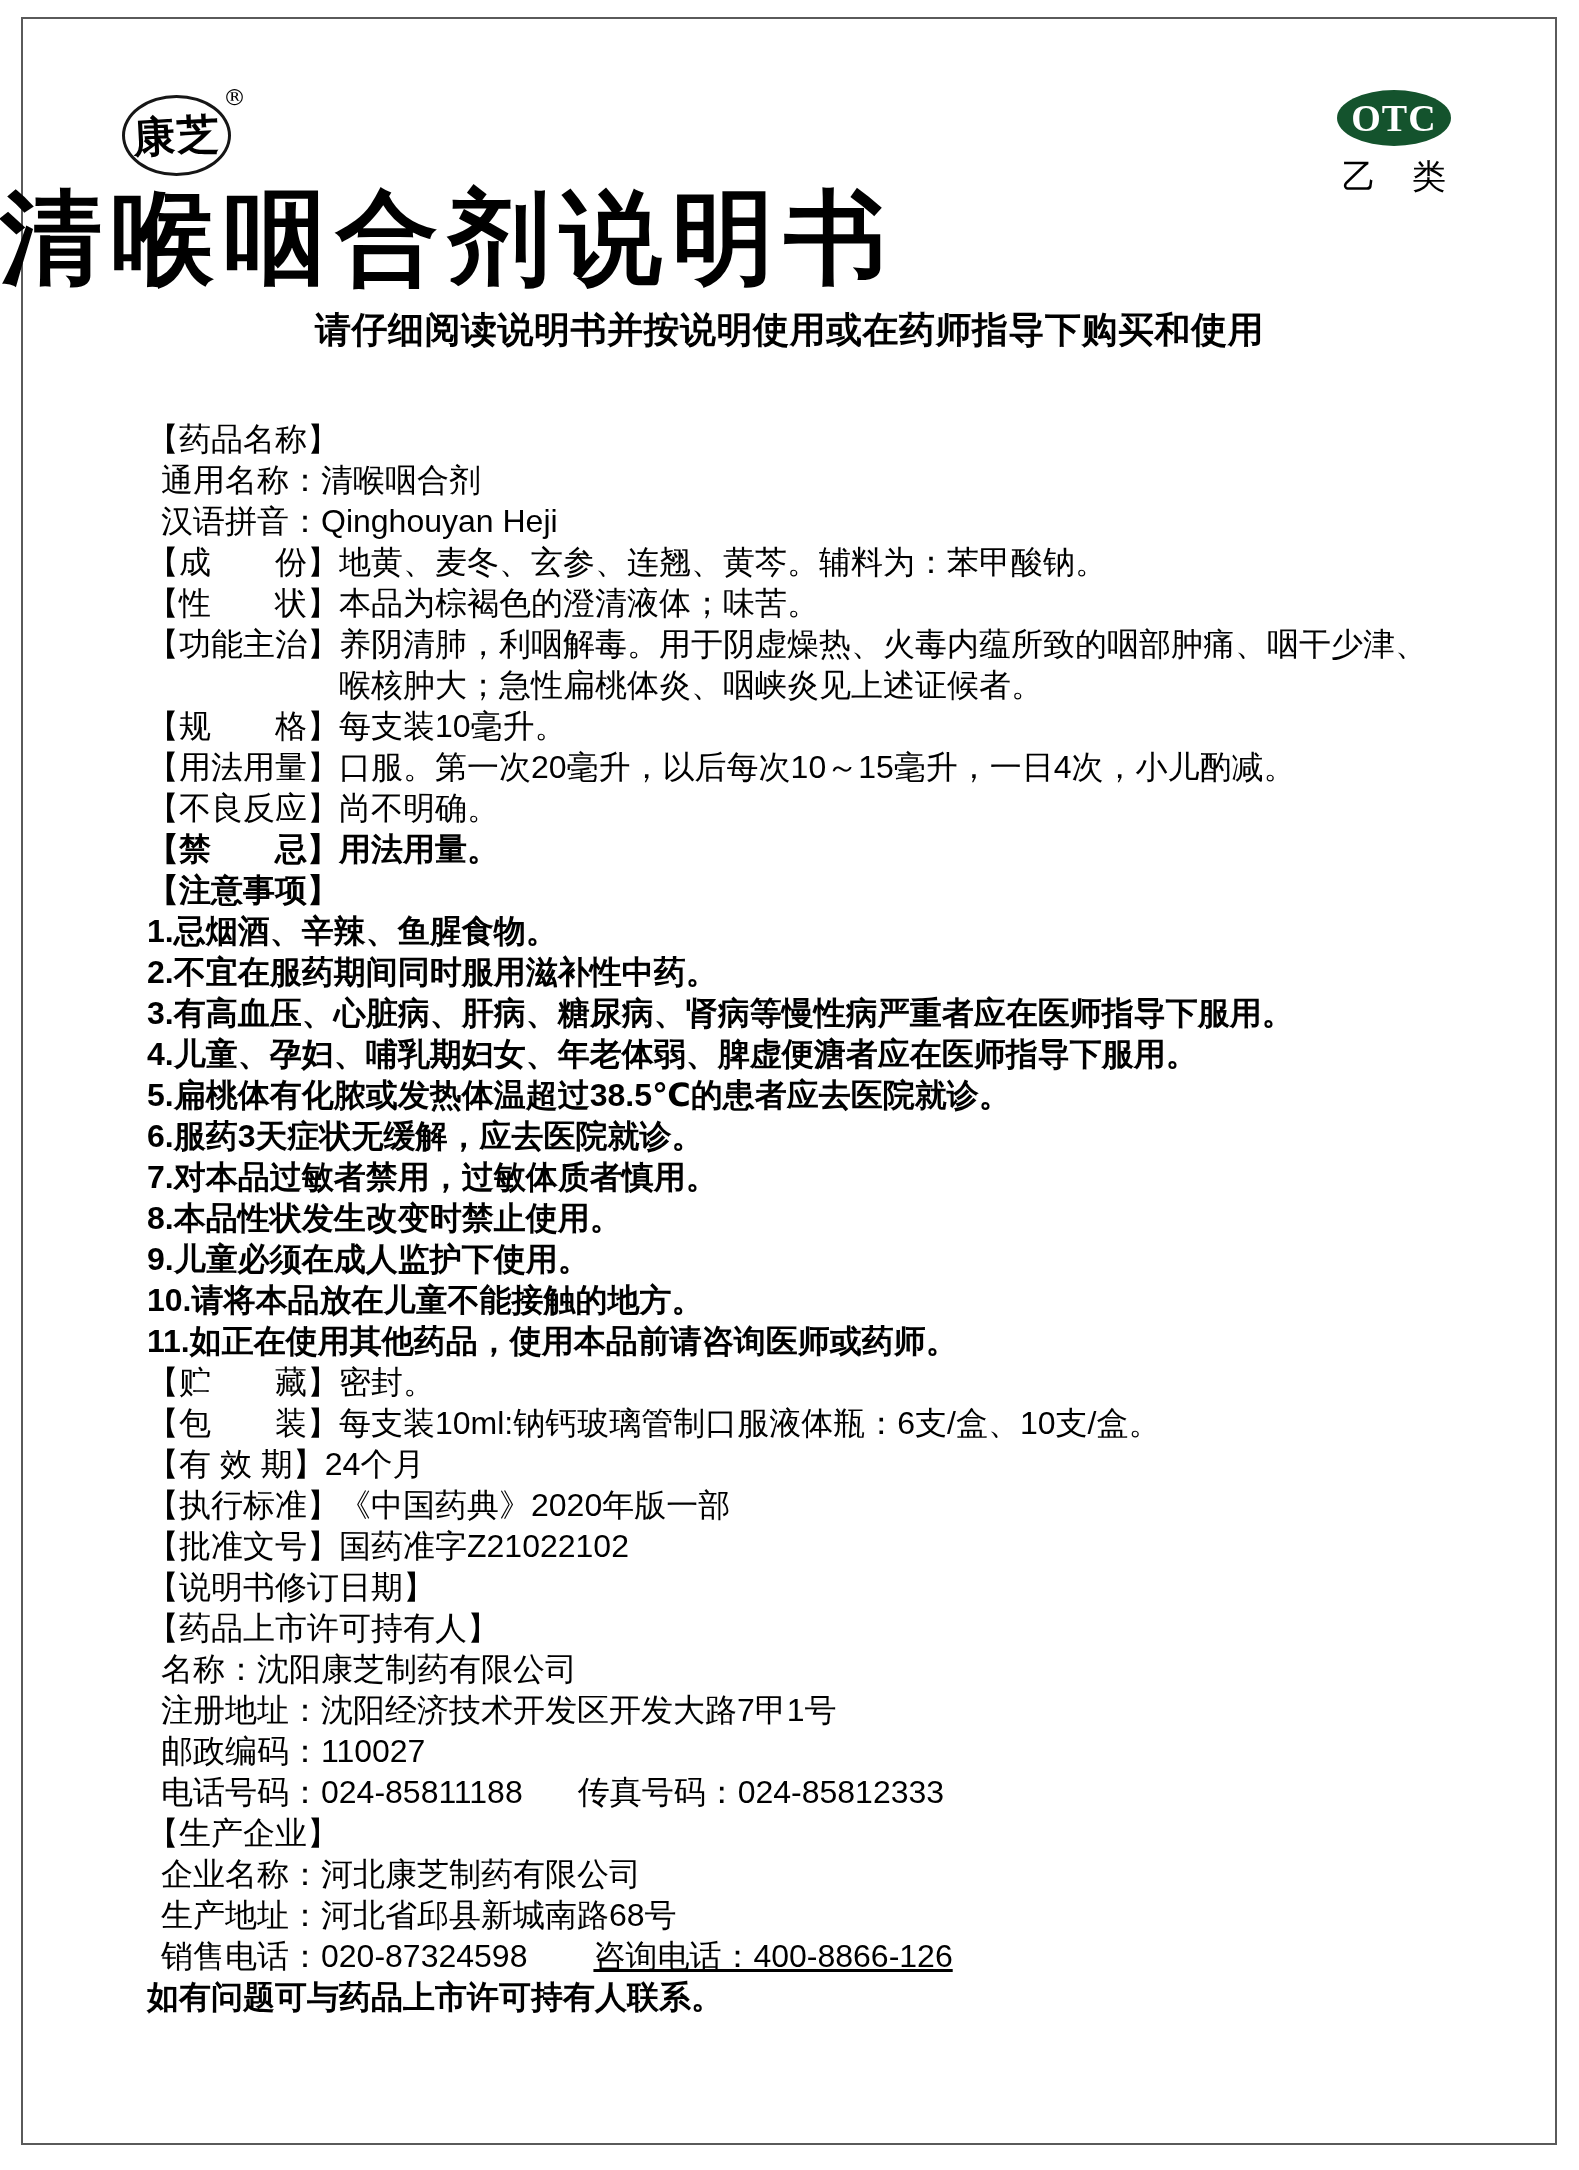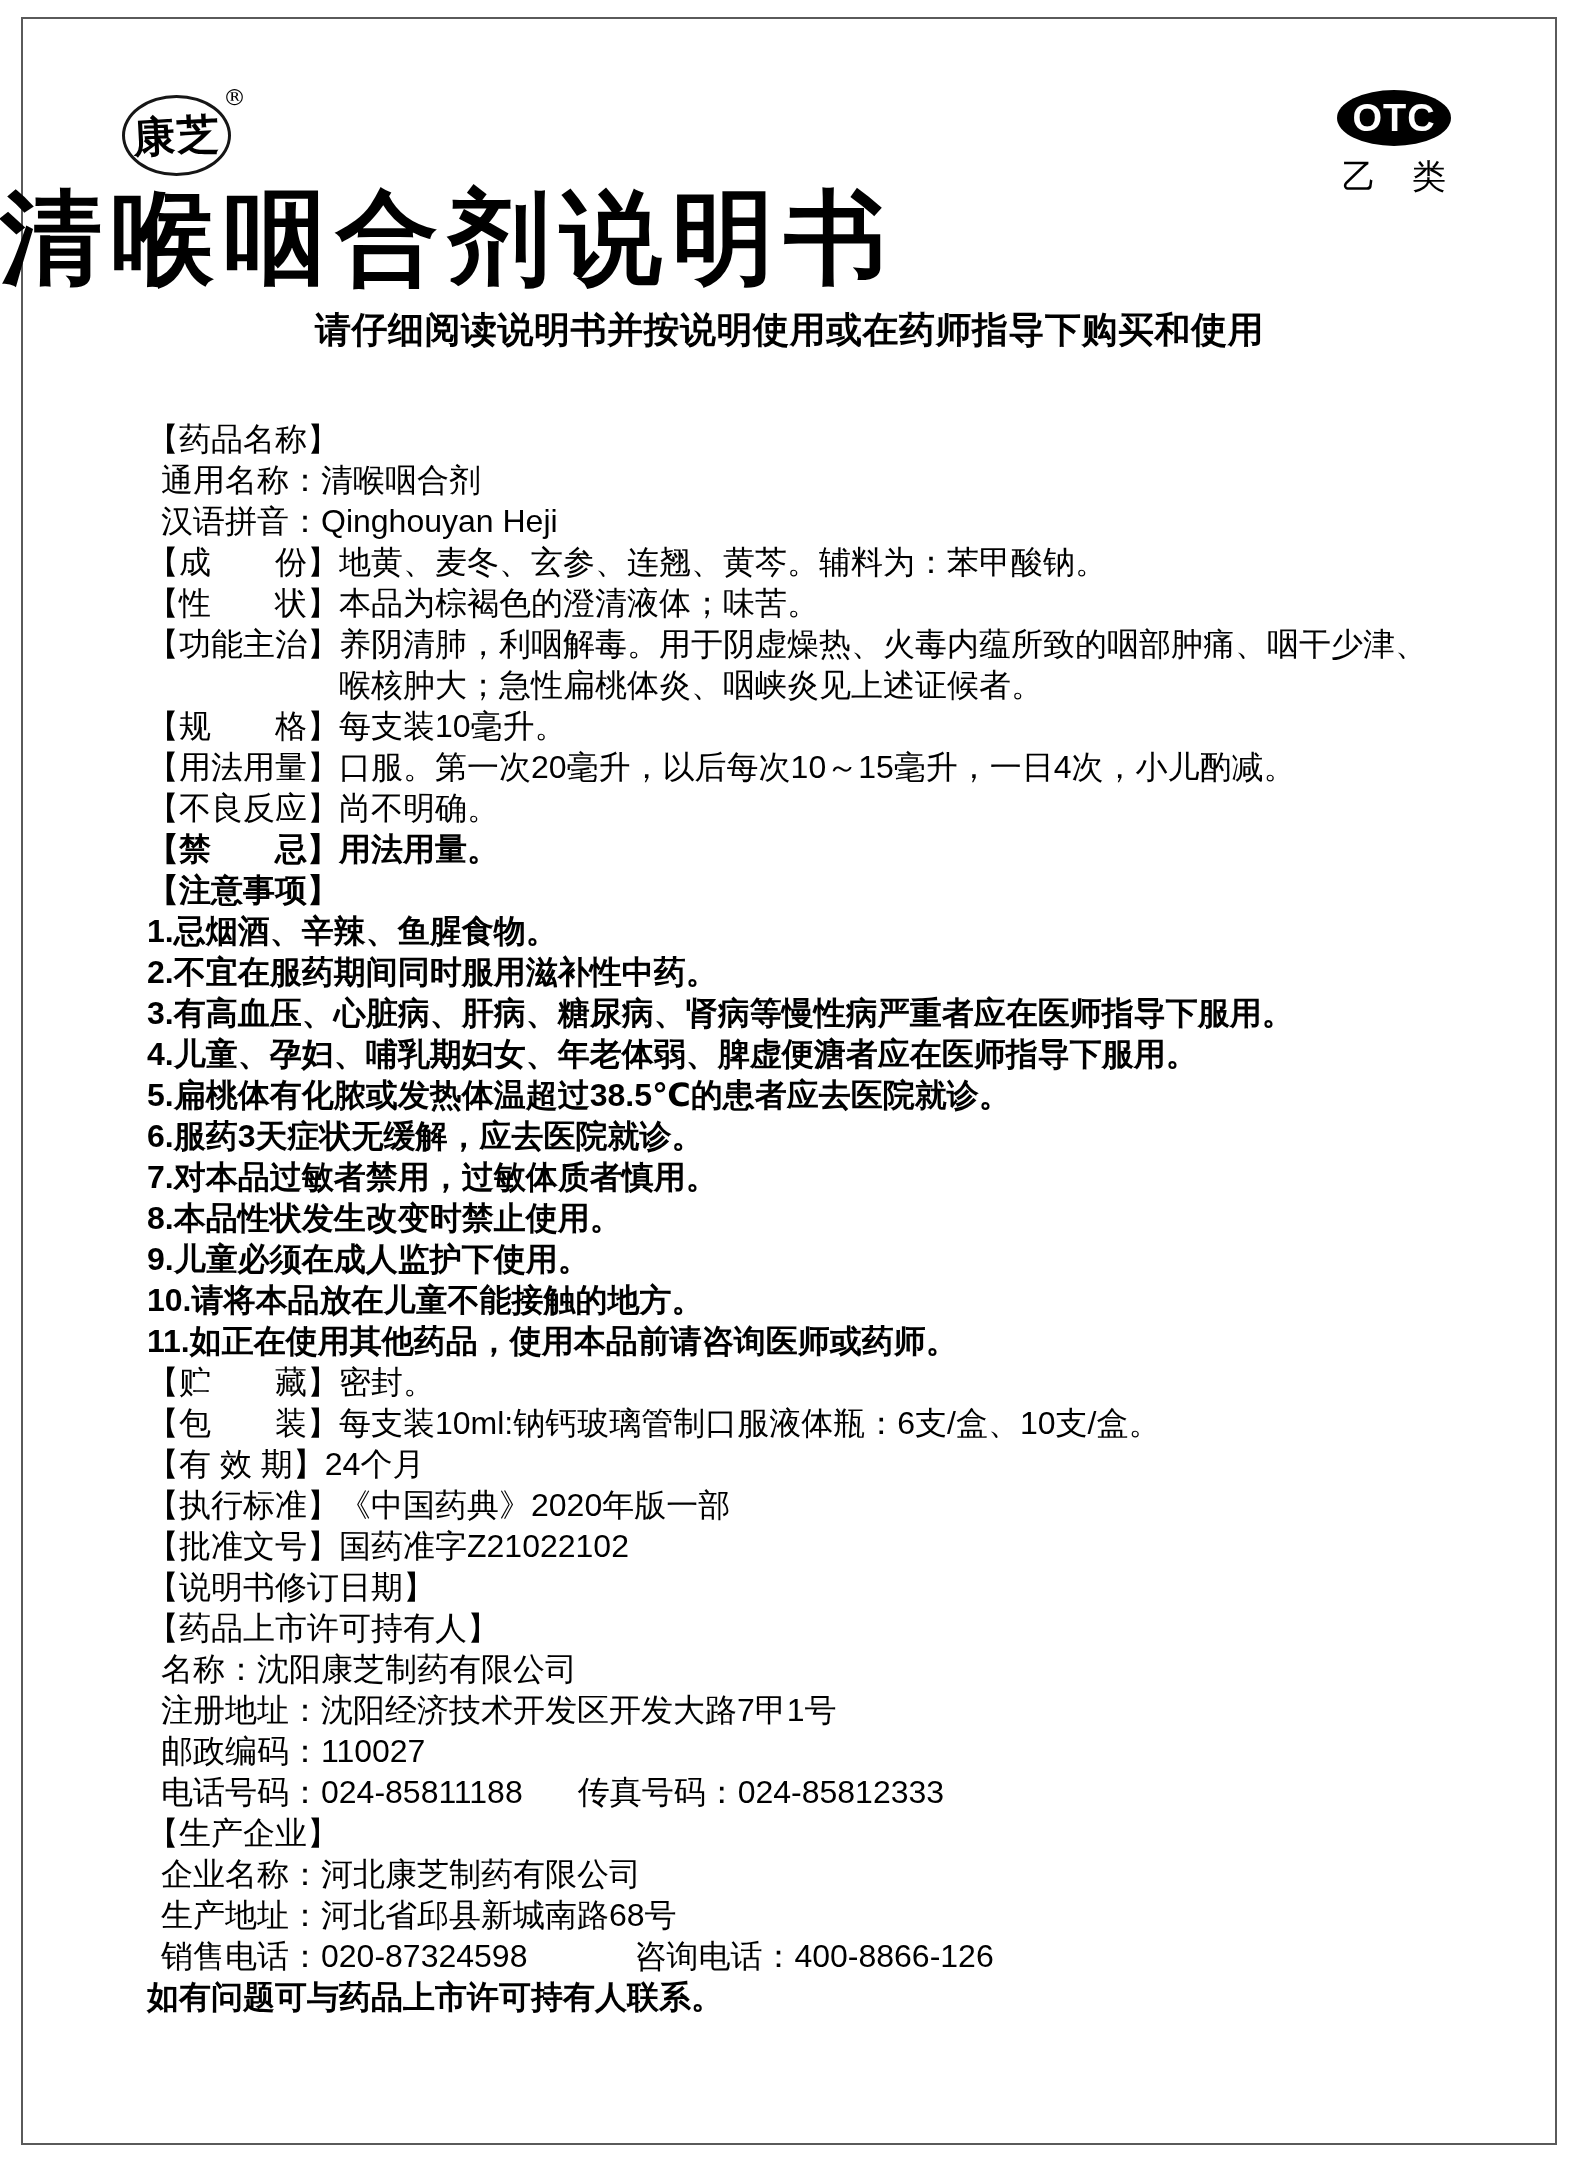--- a/index.html
+++ b/index.html
@@ -23,23 +23,23 @@
     font-weight:bold; font-size:42px; letter-spacing:2px;
     transform:rotate(-3deg); white-space:nowrap;
   }
   .reg-mark {
     position:absolute; left:223px; top:84px; font-size:23px;
     font-family:"DejaVu Serif",serif;
   }
   
   .otc { position:absolute; left:1337px; top:90px; width:114px; }
   .otc-ellipse {
-    width:114px; height:56px; background:#000000; border-radius:50%;
+    width:114px; height:56px; background:#14532d; border-radius:50%;
     color:#fff; display:flex; align-items:center; justify-content:center;
-    font-family:Liberation Sans, sans-serif;
+    font-family:Liberation Serif, serif;
     font-weight:bold; font-size:38px; letter-spacing:1px;text-align:right;
   }
   .otc-class {
     display:flex; justify-content:space-between; padding:0 5px;
     margin-top:8px; font-size:34px; font-weight:500;
   }
   
   .title {
     position:absolute; left:0; top:182px; width:100%;
     text-align:left; font-size:102px; font-weight:bold;
@@ -50,21 +50,21 @@
     text-align:center; font-size:36px; font-weight:bold;
     letter-spacing:0.5px; white-space:nowrap;
   }
   
   .leaflet-body { position:absolute; left:147px; top:419px; width:1360px; }
   .line { font-size:32px; line-height:41px; white-space:nowrap; }
   .line.indent { padding-left:14px; }
   .line.hang   { padding-left:192px; }
   .line.bold   { font-weight:bold; }
   .gap-sm { margin-left:55px;text-align:right; }
-  .gap-lg { margin-left:107px; }
+  .gap-lg { margin-left:66px;text-decoration:underline; }
 </style>
 </head>
 <body>
 
 <div class="page-frame"></div>
 
 <div class="logo">
   <span class="logo-text">康芝</span>
 </div>
 <span class="reg-mark">®</span>

